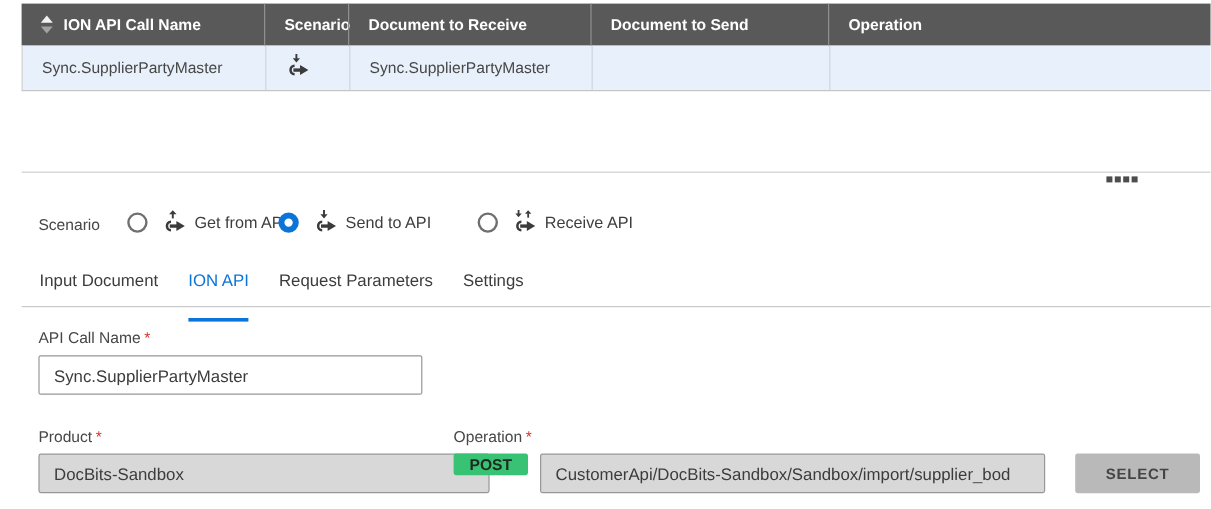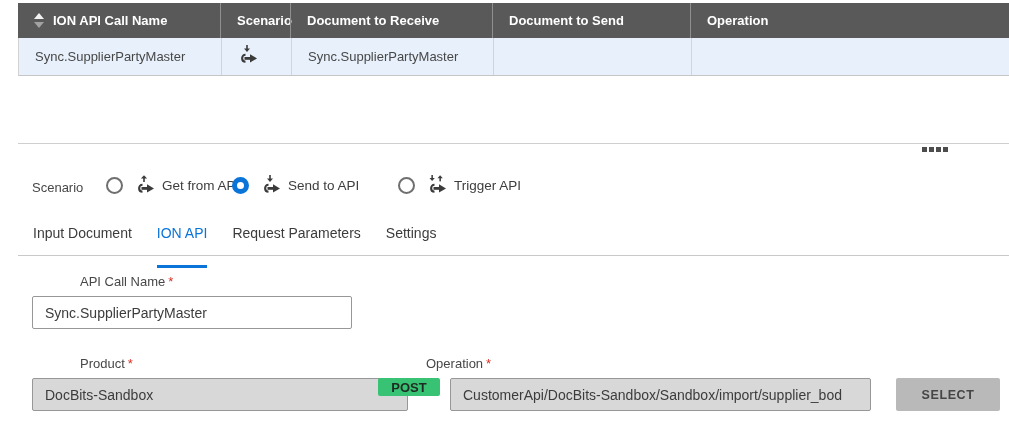--- a/index.html
+++ b/index.html
@@ -48,21 +48,21 @@
   
   .tabs-line { position:absolute; left:18px; right:0; top:255px; border-top:1px solid #c9c9c9; }
   .tabs { position:absolute; left:33px; top:223px; display:flex; gap:25px; }
   .tab {
     font-size:14px; color:#3c3c3c; line-height:20px; padding-bottom:22px;
     border-bottom:3px solid transparent; cursor:pointer; white-space:nowrap;
   }
   .tab.active { color:var(--accent); border-bottom-color:var(--accent); }
 
   
-  .field-label { position:absolute; font-size:13px; color:#474747;margin-left:48px; }
+  .field-label { position:absolute; font-size:13px; color:#474747; }
   .field-label .req { color:var(--required); margin-left:3px; }
   .lbl-apiname { left:32px; top:274px; }
   .lbl-product { left:32px; top:356px; }
   .lbl-operation { left:378px; top:356px; }
 
   .text-input {
     position:absolute; height:33px; border:1px solid #979797; border-radius:2px;
     background:#fff; font-family:inherit; font-size:14px; color:#3c3c3c; padding:0 12px; outline:none;
   }
   .text-input:disabled, .text-input.readonly { background:#d8d8d8; color:#3c3c3c; }
@@ -173,21 +173,21 @@
       <svg width="20" height="20" viewBox="0 0 20 20">
         <rect class="ink" x="4.4" y="0" width="1.5" height="3.4"></rect>
         <polygon class="ink" points="2.5,3 7.8,3 5.1,6"></polygon>
         <rect class="ink" x="12.4" y="2.8" width="1.5" height="3.6"></rect>
         <polygon class="ink" points="10.5,3.2 15.8,3.2 13.1,0.2"></polygon>
         <path class="ink-s" d="M7.5 9.8 C3 9.8 3 16.8 7.5 16.8" stroke-width="2.1" fill="none"></path>
         <rect class="ink" x="6.5" y="12" width="6.5" height="2.8"></rect>
         <polygon class="ink" points="12,9.2 12,17.6 19,13.4"></polygon>
       </svg>
     </span>
-    <span class="opt-label">Trigger API</span>
+    <span class="opt-label">Receive API</span>
   </label>
 
   <div class="tabs-line"></div>
   <div class="tabs">
     <div class="tab">Input Document</div>
     <div class="tab active">ION API</div>
     <div class="tab">Request Parameters</div>
     <div class="tab">Settings</div>
   </div>
 

